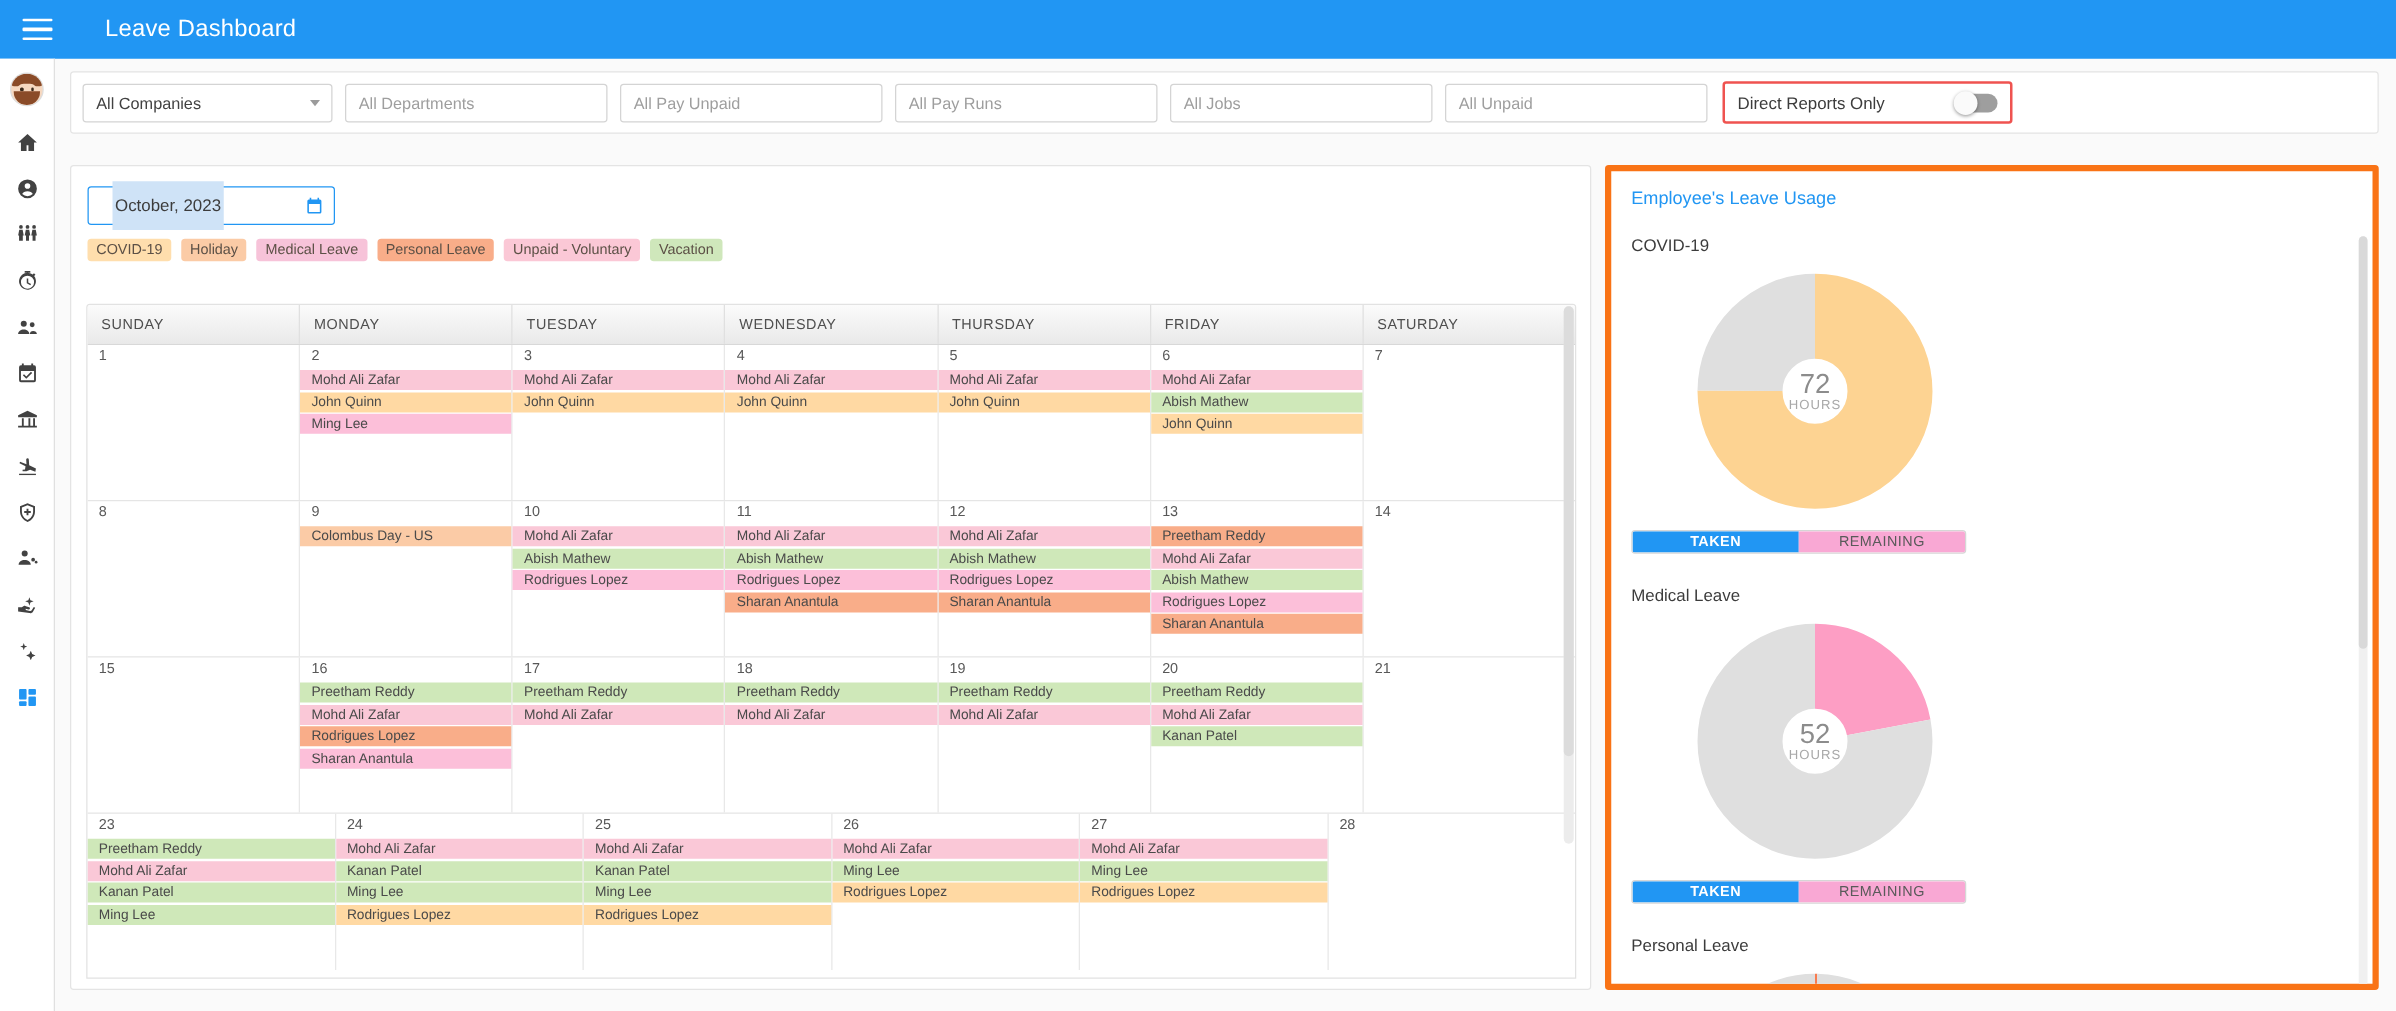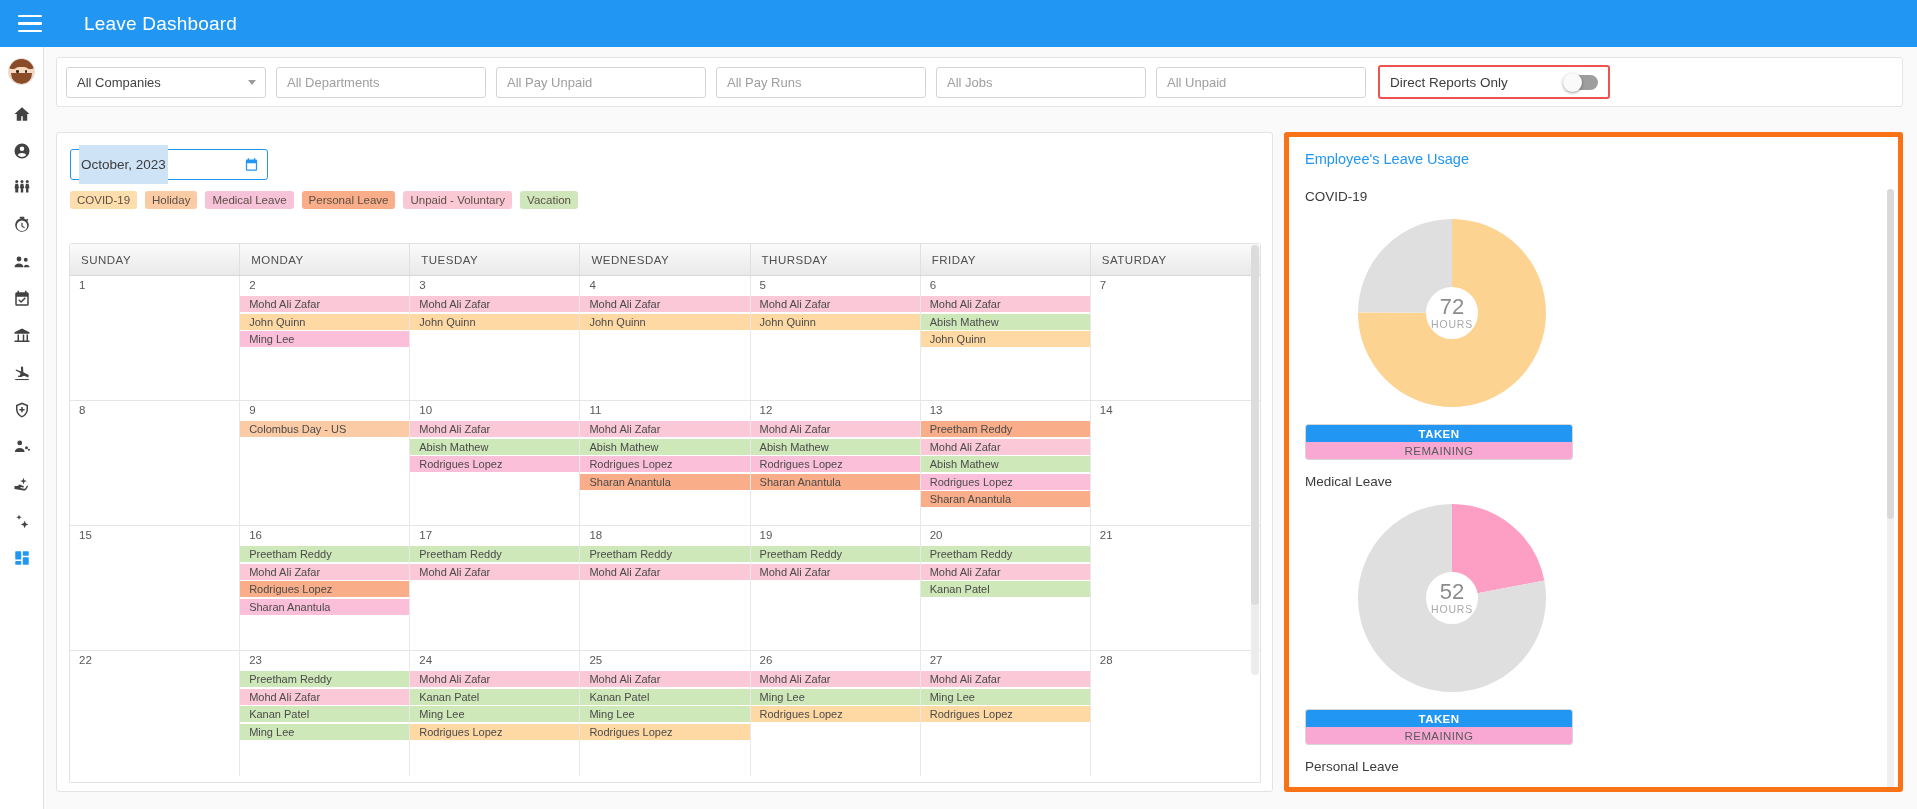--- a/index.html
+++ b/index.html
@@ -80,21 +80,21 @@
   .seg { display:flex; height:31px; border:1px solid #d9d9d9; border-radius:3px; overflow:hidden;}
   .seg div {
     width:124px; display:flex; align-items:center; justify-content:center;
     font-size:12.5px; letter-spacing:.4px; color:#5a5a5a; cursor:pointer; background:#fff;
   }
   .seg div.on { background:#2196f3; color:#fff; font-weight:bold; }
   .datebox {
     width:198px; height:31px; border:1.5px solid #2196f3; border-radius:3px;
     display:flex; align-items:center; padding:0 8px; justify-content:space-between; cursor:text;
   }
-  .datebox .txt { font-size:13.5px; color:#3c3c3c; background:#cfe3f7; padding:12px 2px;}
+  .datebox .txt { font-size:13.5px; color:#3c3c3c; background:#cfe3f7; padding:12px 2px;margin-left:11px;}
   .cal-ico { width:15px;height:15px; }
 
   .chips { display:flex; gap:8px; padding:11px 13px 10px 13px; }
   .chip { font-size:11.5px; padding:3px 7px; border-radius:3px; color:#5c5046; white-space:nowrap;}
 
   .cal-scroll {
     position:absolute; top:110px; left:12px; width:1192px; height:540px;
     overflow:hidden; border:1px solid #e2e2e2; border-radius:3px 3px 0 0;
   }
   .cal-head { display:flex; height:32px;
@@ -126,22 +126,22 @@
   .donut-cell { width:309px; padding:14px 0 0 16px; }
   .donut-name { font-size:13.5px; color:#3c3c3c; margin-bottom:14px;}
   .donut-wrap { position:relative; width:190px; height:190px; margin-left:52px; }
   .donut-wrap svg { width:190px; height:190px; transform:rotate(-90deg); display:block;}
   .donut-center {
     position:absolute; top:50%; left:50%; transform:translate(-50%,-50%);
     text-align:center;
   }
   .donut-center .num { font-size:22px; color:#8c8c8c; line-height:1.05;}
   .donut-center .unit{ font-size:10.5px; color:#a8a8a8; letter-spacing:.8px;}
-  .tog { display:flex; height:36px; border:1px solid #d6d6d6; border-radius:3px;
-    overflow:hidden; width:268px; margin:16px 0 0 0;flex-direction:column; }
+  .tog { display:flex; height:19px; border:1px solid #d6d6d6; border-radius:3px;
+    overflow:hidden; width:268px; margin:16px 0 12px 0; }
   .tog div { flex:1; display:flex;align-items:center;justify-content:center;
     font-size:11.5px; letter-spacing:.4px; color:#5a5a5a; background:#f9a8d4; cursor:pointer;}
   .tog div.on{ background:#2196f3; color:#fff; font-weight:bold;}
   .usage-vscroll{position:absolute; top:52px; right:4px; width:7px; height:600px;
      background:#f0f0f0; border-radius:4px;}
   .usage-vscroll i{position:absolute;top:0;left:0;width:7px;height:330px;background:#d9d9d9;border-radius:4px;display:block;}
 </style>
 </head>
 <body>
 
@@ -402,23 +402,20 @@
               <div class="ev" style="background: rgb(207, 232, 185);">Preetham Reddy</div>
               <div class="ev" style="background: rgb(250, 200, 215);">Mohd Ali Zafar</div>
               <div class="ev" style="background: rgb(207, 232, 185);">Kanan Patel</div>
             </div>
             <div class="daycell">
               <div class="daynum">21</div>
             </div>
           </div>
           <div class="week">
             <div class="daycell">
-              <div class="daynum">22</div>
-            </div>
-            <div class="daycell">
               <div class="daynum">23</div>
               <div class="ev" style="background: rgb(207, 232, 185);">Preetham Reddy</div>
               <div class="ev" style="background: rgb(250, 200, 215);">Mohd Ali Zafar</div>
               <div class="ev" style="background: rgb(207, 232, 185);">Kanan Patel</div>
               <div class="ev" style="background: rgb(207, 232, 185);">Ming Lee</div>
             </div>
             <div class="daycell">
               <div class="daynum">24</div>
               <div class="ev" style="background: rgb(250, 200, 215);">Mohd Ali Zafar</div>
               <div class="ev" style="background: rgb(207, 232, 185);">Kanan Patel</div>

